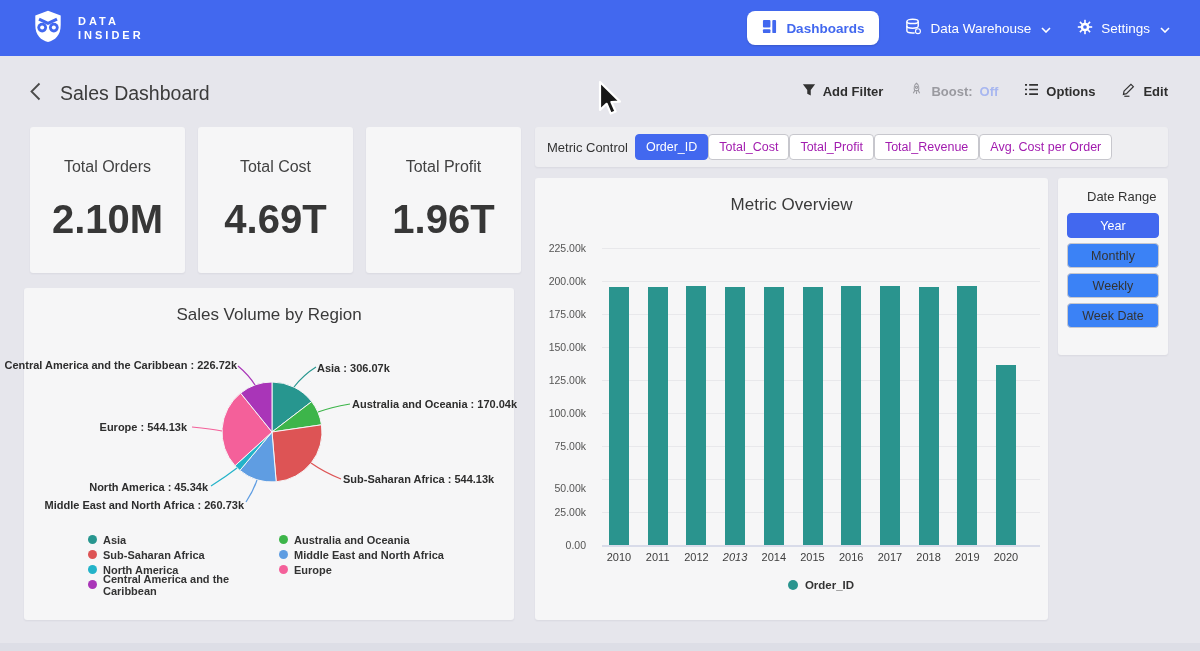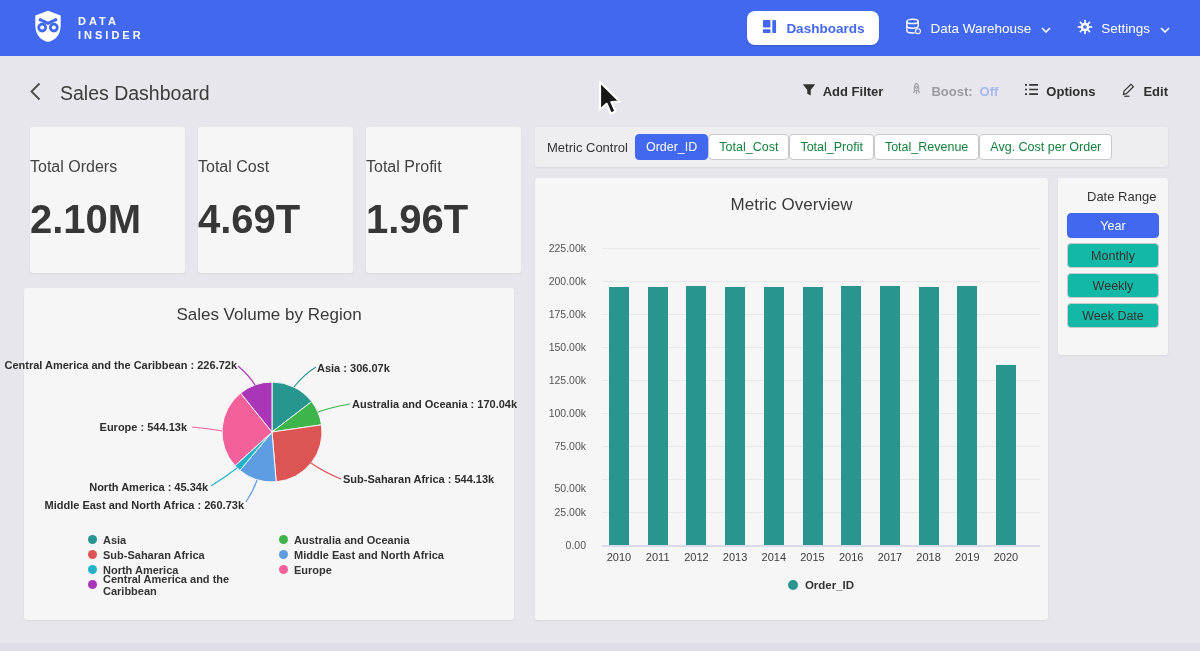--- a/index.html
+++ b/index.html
@@ -25,31 +25,31 @@
   .header-actions { position:absolute; right:32px; top:82px; display:flex; align-items:center; gap:26px; }
   .h-act { display:flex; align-items:center; gap:7px; font-size:13px; font-weight:600; color:#2e2e2e;
            background:none; border:none; font-family:inherit; cursor:pointer; }
   .boost-label { color:#9a9aa0; }
   .boost-value { color:#a8b7f0; }
 
   
   .card { position:absolute; background:#f6f6f7; border-radius:3px; box-shadow:0 1px 2px rgba(40,40,70,.07); }
 
   
-  .kpi { width:155px; height:146px; top:127px; display:flex; flex-direction:column; 
+  .kpi { width:155px; height:146px; top:127px; display:flex; flex-direction:column; align-items:center;
          justify-content:center; gap:21px; }
   .kpi-label { font-size:16px; font-weight:500; color:#424242; }
   .kpi-value { font-size:40px; font-weight:700; color:#373737; }
 
   
   .metric-bar { left:535px; top:127px; width:633px; height:40px; background:#eeeef1;
                 display:flex; align-items:center; padding:0 12px; gap:0; }
   .metric-label { font-size:13px; color:#333; margin-right:7px; }
   .chip { height:26px; padding:0 10px; background:#fff; border:1px solid #c7c7cd; border-radius:4px;
-          font-size:12.5px; color:#15803d; font-family:inherit; cursor:pointer; }
+          font-size:12.5px; color:#a21caf; font-family:inherit; cursor:pointer; }
   .chip.selected { background:#4268ef; border-color:#4268ef; color:#fff; }
 
   
   .pie-card { left:24px; top:288px; width:490px; height:332px; }
   .chart-title { text-align:center; font-size:17px; color:#3a3a3a; padding-top:17px; }
   .pie-svg { position:absolute; left:0; top:0; }
   .callout { position:absolute; font-size:11px; font-weight:700; color:#2d2d2d; white-space:nowrap; }
   .pie-legend { position:absolute; left:64px; top:244px; display:grid; grid-template-rows:repeat(4,15px);
                 grid-template-columns:191px auto; grid-auto-flow:column; }
   .pl-item { display:flex; align-items:center; gap:6px; font-size:11px; font-weight:700; color:#333; cursor:pointer; }
@@ -65,21 +65,21 @@
   .bar { position:absolute; bottom:0; width:20px; background:#2a948e; cursor:pointer; }
   #xlabels { position:absolute; left:67px; top:373px; width:438px; height:14px; }
   .xlabel { position:absolute; width:40px; text-align:center; font-size:11px; color:#3d3d3d; }
   .bar-legend { position:absolute; left:67px; top:401px; width:438px; display:flex; justify-content:center;
                 align-items:center; gap:7px; font-size:11.5px; font-weight:700; color:#333; cursor:pointer; }
   .bl-dot { width:10px; height:10px; border-radius:50%; }
 
   
   .date-card { left:1058px; top:178px; width:110px; height:177px; padding:10px 9px; }
   .date-label { font-size:13px; color:#333; margin:1px 0 9px 20px; }
-  .date-btn { display:block; width:92px; height:25px; margin-bottom:5px; background:#14b8a6;
+  .date-btn { display:block; width:92px; height:25px; margin-bottom:5px; background:#3b82f6;
               border:1px solid #c7c7cd; border-radius:4px; font-size:12.5px; color:#333;
               font-family:inherit; cursor:pointer; }
   .date-btn.selected { background:#4268ef; border-color:#4268ef; color:#fff; }
 
   .footer-strip { position:absolute; left:0; bottom:0; width:1200px; height:8px; background:#dddee6; }
   .cursor { position:absolute; left:596px; top:80px; pointer-events:none; z-index:50; }
 </style>
 </head>
 <body>
 
@@ -326,21 +326,21 @@
         <div class="bar" style="left: 239.2px; height: 258.6px; background: rgb(42, 148, 142);"></div>
         <div class="bar" style="left: 277.9px; height: 259px; background: rgb(42, 148, 142);"></div>
         <div class="bar" style="left: 316.6px; height: 258.2px; background: rgb(42, 148, 142);"></div>
         <div class="bar" style="left: 355.3px; height: 258.9px; background: rgb(42, 148, 142);"></div>
         <div class="bar" style="left: 394px; height: 180px; background: rgb(42, 148, 142);"></div>
       </div>
     <div id="xlabels">
         <div class="xlabel" style="left: -3px;">2010</div>
         <div class="xlabel" style="left: 35.7px;">2011</div>
         <div class="xlabel" style="left: 74.4px;">2012</div>
-        <div class="xlabel" style="left: 113.1px;">2013</div>
+        <div class="xlabel" style="left: 113.1px; font-style: italic;">2013</div>
         <div class="xlabel" style="left: 151.8px;">2014</div>
         <div class="xlabel" style="left: 190.5px;">2015</div>
         <div class="xlabel" style="left: 229.2px;">2016</div>
         <div class="xlabel" style="left: 267.9px;">2017</div>
         <div class="xlabel" style="left: 306.6px;">2018</div>
         <div class="xlabel" style="left: 345.3px;">2019</div>
         <div class="xlabel" style="left: 384px;">2020</div>
       </div>
     <div class="bar-legend">
       <span class="bl-dot" style="background: rgb(42, 148, 142);"></span>

